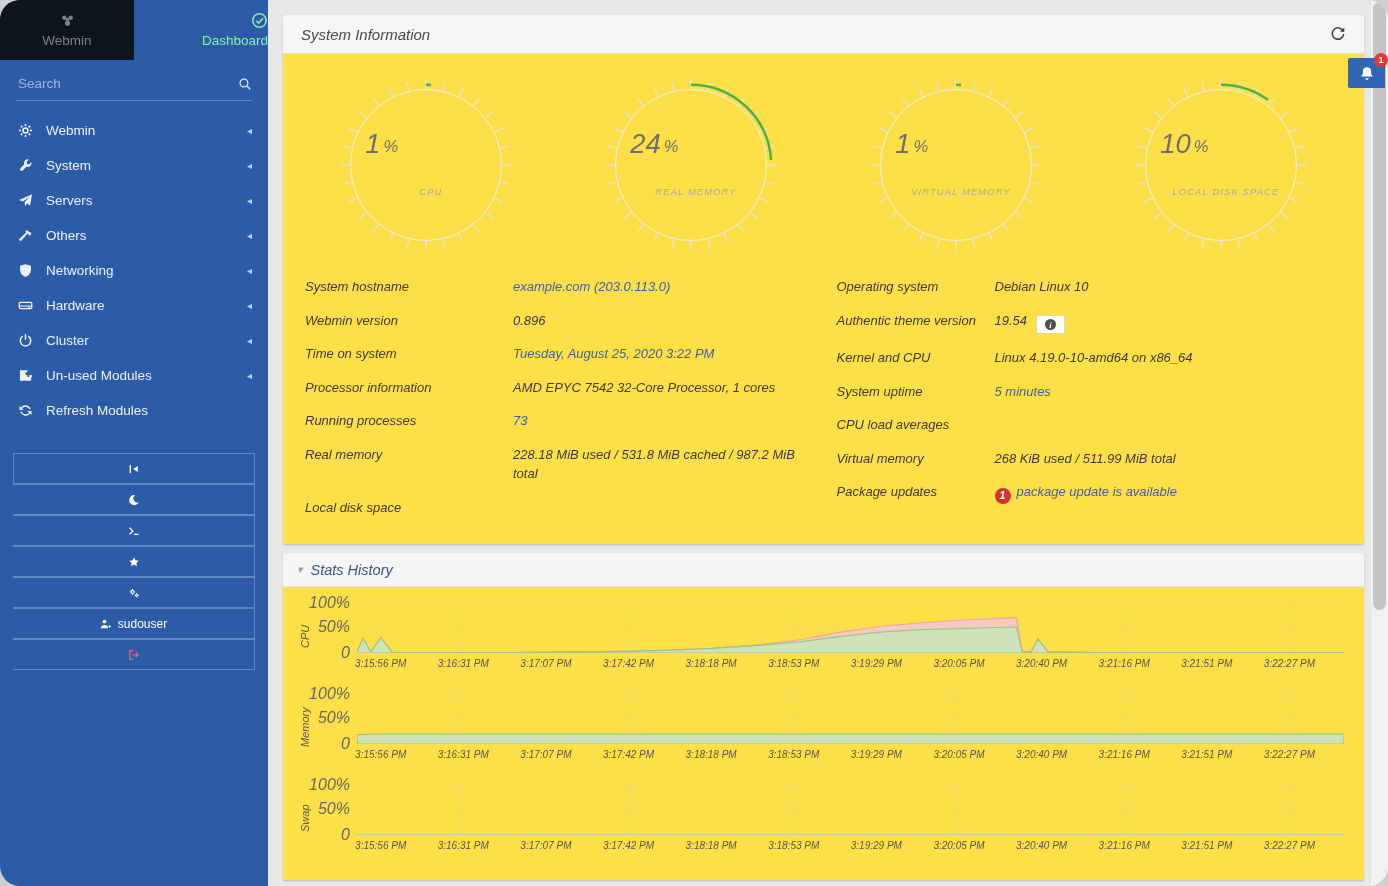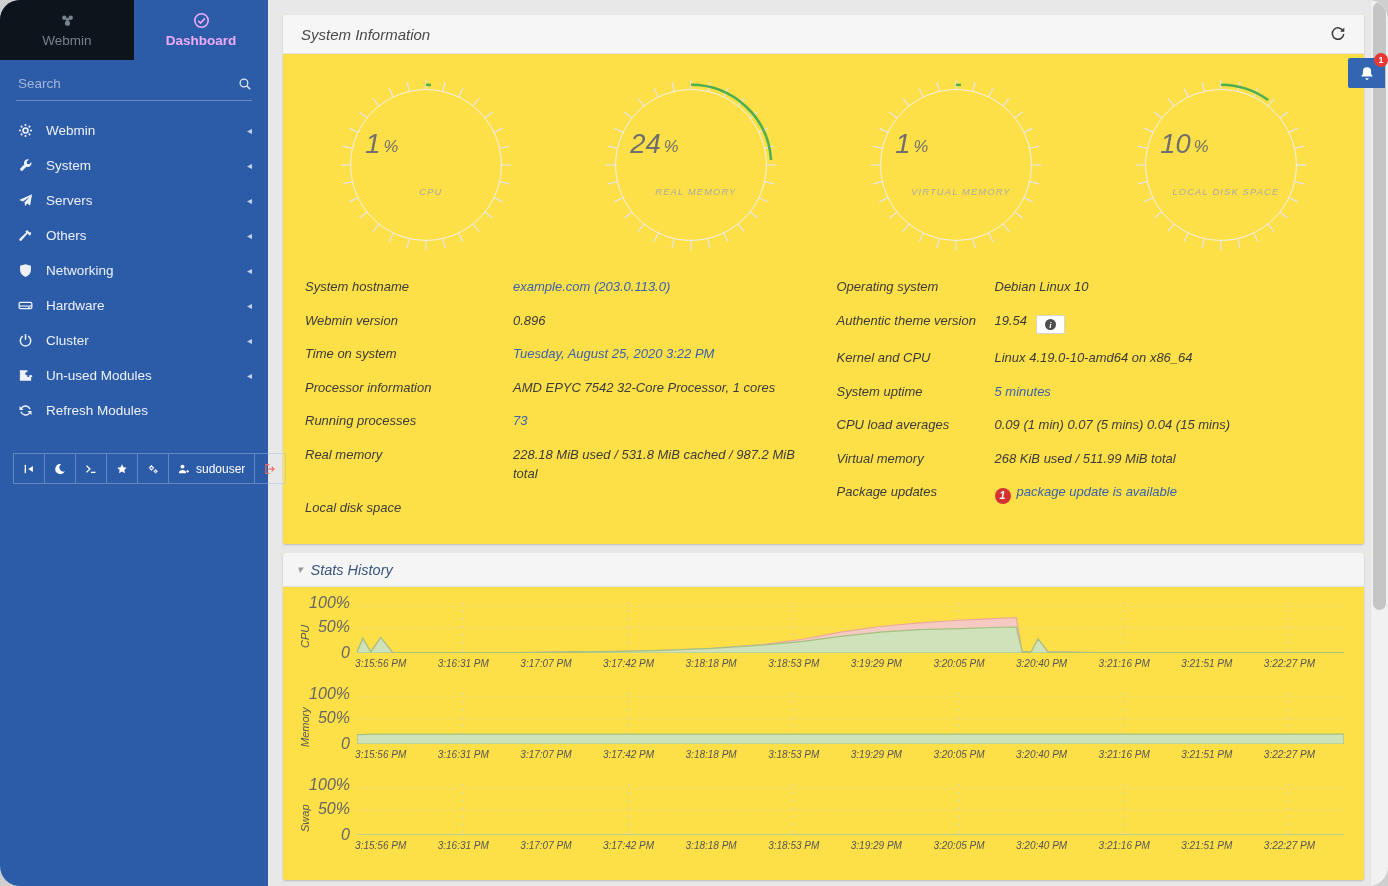--- a/index.html
+++ b/index.html
@@ -3,36 +3,36 @@
 <meta charset="utf-8">
 <style>
   html,body{margin:0;padding:0;background:#cfcfcf;}
   .app{position:relative;width:1388px;height:886px;background:#e8e8e8;overflow:hidden;
        font-family:"Liberation Sans",sans-serif;display:flex;border-radius:20px;}
   
   .sidebar{width:268px;height:100%;background:#2c5ba8;flex-shrink:0;position:relative;z-index:2;}
   .tabs{display:flex;height:60px;}
   .tab{flex:1;display:flex;flex-direction:column;align-items:center;justify-content:center;gap:4px;cursor:pointer;}
   .tab-webmin{background:#0d141b;color:#76828c;}
-  .tab-dashboard{color:#f0abfc;font-weight:bold;}
+  .tab-dashboard{color:#86efac;font-weight:normal;align-items:flex-end;}
   .tab-icon{display:inline-flex;}
   .tab-icon svg{width:17px;height:17px;}
   .tab-label{font-size:13.5px;}
   .search{margin:15px 16px 4px;display:flex;align-items:center;border-bottom:1px solid rgba(255,255,255,.28);padding-bottom:8px;}
   .search input{flex:1;background:transparent;border:none;outline:none;color:#fff;font-size:13.5px;font-family:"Liberation Sans",sans-serif;}
   .search input::placeholder{color:rgba(255,255,255,.55);}
   .search-icon{color:rgba(255,255,255,.85);display:inline-flex;}
   .search-icon svg{width:14px;height:14px;}
   #menu{margin-top:12px;}
   .menu-item{display:flex;align-items:center;height:35px;padding:0 16px 0 18px;color:#eef2f9;font-size:13.5px;cursor:pointer;}
   .mi-icon{width:15px;height:15px;margin-right:13px;display:inline-flex;color:#fff;opacity:.92;}
   .mi-icon svg{width:15px;height:15px;}
   .mi-label{flex:1;}
   .mi-caret{color:#c3d2e8;font-size:10px;line-height:1;}
-  .side-footer{display:flex;margin:25px 13px 0;}
+  .side-footer{display:flex;margin:25px 13px 0;flex-direction:column;}
   .ftile{display:flex;align-items:center;justify-content:center;gap:6px;height:29px;padding:0 9px;
          border:1px solid rgba(165,190,225,.45);border-left-width:0;color:#fff;cursor:pointer;font-size:12px;}
   .ftile:first-child{border-left-width:1px;}
   .ftile svg{width:12px;height:12px;}
   .ftile.logout{color:#f26b5e;}
   
   .main{flex:1;padding:15px 24px 0 15px;position:relative;}
   .card{background:#fde047;border-radius:2px;box-shadow:0 1px 2px rgba(0,0,0,.2);font-style:italic;}
   .card-header{display:flex;align-items:center;height:38px;background:#f6f6f6;border-bottom:1px solid #e2e2e2;
                padding:0 18px;border-radius:2px 2px 0 0;}
@@ -491,21 +491,20 @@
             <div class="info-row">
               <div class="info-label">Kernel and CPU</div>
               <div class="info-value"><span>Linux 4.19.0-10-amd64 on x86_64</span></div>
             </div>
             <div class="info-row">
               <div class="info-label">System uptime</div>
               <div class="info-value"><span class="link">5 minutes</span></div>
             </div>
             <div class="info-row">
               <div class="info-label">CPU load averages</div>
-              <div class="info-value"><span>0.09 (1 min) 0.07 (5 mins) 0.04 (15 mins)</span></div>
             </div>
             <div class="info-row">
               <div class="info-label">Virtual memory</div>
               <div class="info-value"><span>268 KiB used / 511.99 MiB total</span></div>
             </div>
             <div class="info-row">
               <div class="info-label">Package updates</div>
               <div class="info-value"><span class="badge-red">1</span><span class="link">package update is available</span></div>
             </div>
           </div>

